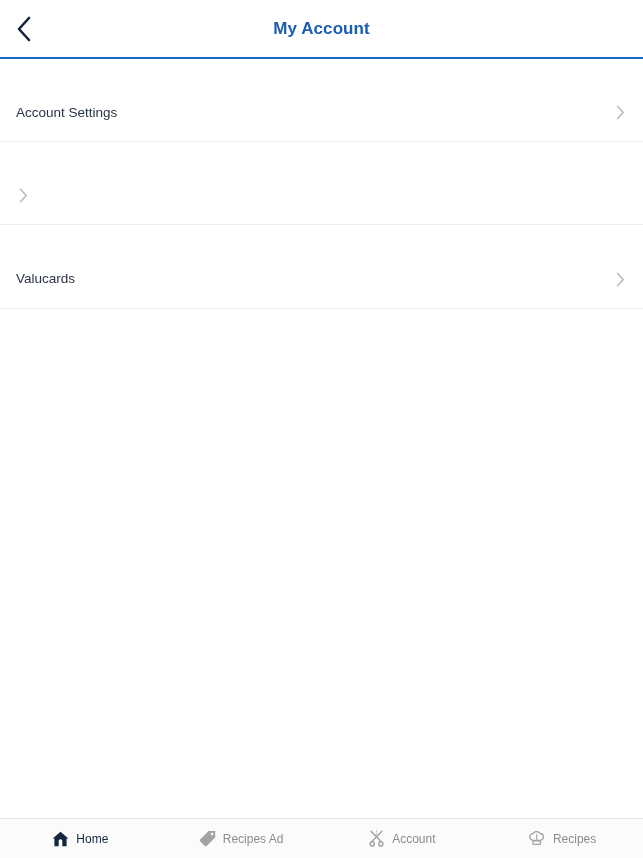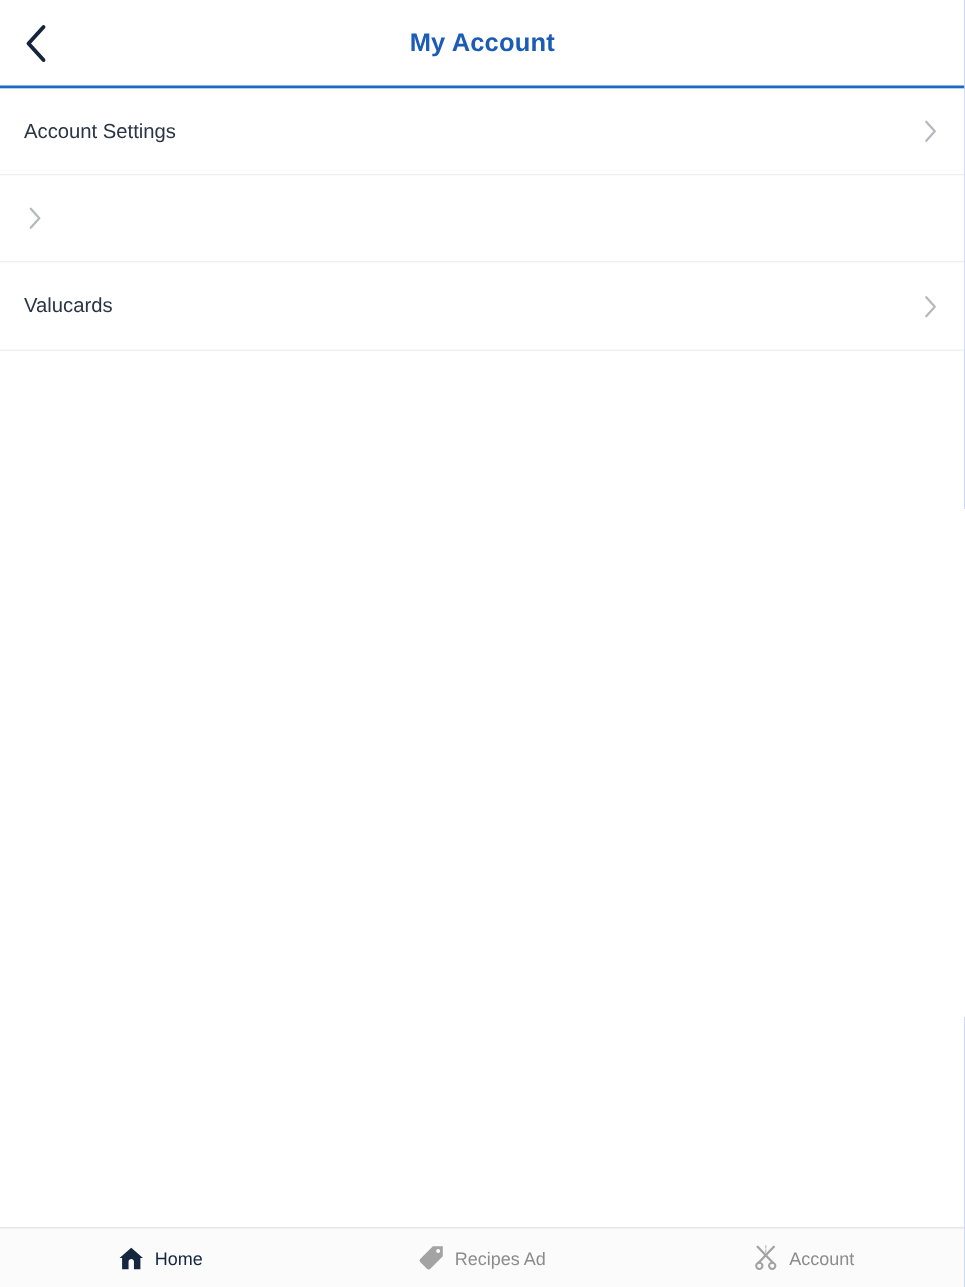--- a/index.html
+++ b/index.html
@@ -5,21 +5,21 @@
   * { margin:0; padding:0; box-sizing:border-box; }
   html, body {
     width:643px; height:858px;
     background:#ffffff;
     font-family:"Liberation Sans", sans-serif;
     -webkit-font-smoothing:antialiased;
   }
   .screen {
     position:relative;
     width:643px; height:858px;
-    background:#1d4ed8;
+    background:#7f1d1d;
     overflow:hidden;
     display:flex;
     flex-direction:column;
   }
 
   
   .header {
     position:relative;
     height:59px;
     flex:0 0 59px;
@@ -58,20 +58,21 @@
   }
   .list-row {
     position:relative;
     height:58px;
     display:flex;
     align-items:center;
     padding:0 16px;
     background:#ffffff;
     cursor:pointer;
     border-bottom:1px solid #eceef1;
+    margin-top:25px;
   }
   .list-row:last-child { border-bottom:none; }
   .list-row-label {
     font-size:13.5px;
     color:#2b3445;
     line-height:1;
     flex:1;
     user-select:none;
   }
   .row-chevron {
@@ -205,17 +206,29 @@
           <path d="M3.1 1.2 L13.3 11.8" stroke="#a3a3a3" stroke-width="1.5" stroke-linecap="round"></path>
           <path d="M13.9 1.2 L3.7 11.8" stroke="#a3a3a3" stroke-width="1.5" stroke-linecap="round"></path>
           <circle cx="4.2" cy="13.9" r="2.1" stroke="#a3a3a3" stroke-width="1.4" fill="none"></circle>
           <circle cx="12.8" cy="13.9" r="2.1" stroke="#a3a3a3" stroke-width="1.4" fill="none"></circle>
           <path d="M8.5 0.6 L8.5 2.0 M8.5 3.3 L8.5 4.6" stroke="#c9c9c9" stroke-width="1.1" stroke-linecap="round"></path>
         </svg>
       </span>
       <span class="tab-label">Account</span>
     </button>
 
+    <button class="tab">
+      <span class="tab-icon">
+        <svg width="17" height="15" viewBox="0 0 17 15" fill="none">
+          <path d="M3.7 9.3 C1.8 8.9 0.8 7.4 0.8 5.8 C0.8 3.9 2.3 2.5 4.2 2.5
+                   C4.7 1.3 6.0 0.6 7.6 0.6 C9.2 0.6 10.5 1.4 11.0 2.5
+                   C12.9 2.5 14.4 3.9 14.4 5.8 C14.4 7.4 13.4 8.9 11.5 9.3 Z" stroke="#a3a3a3" stroke-width="1.3" fill="none" stroke-linejoin="round"></path>
+          <rect x="4.0" y="9.8" width="7.4" height="3.6" rx="0.7" stroke="#a3a3a3" stroke-width="1.3" fill="none"></rect>
+          <path d="M7.7 3.3 L7.7 9.3" stroke="#a3a3a3" stroke-width="1.1"></path>
+        </svg>
+      </span>
+      <span class="tab-label">Recipes</span>
+    </button>
 
 
   </div>
 
 </div>
 
 </body></html>

